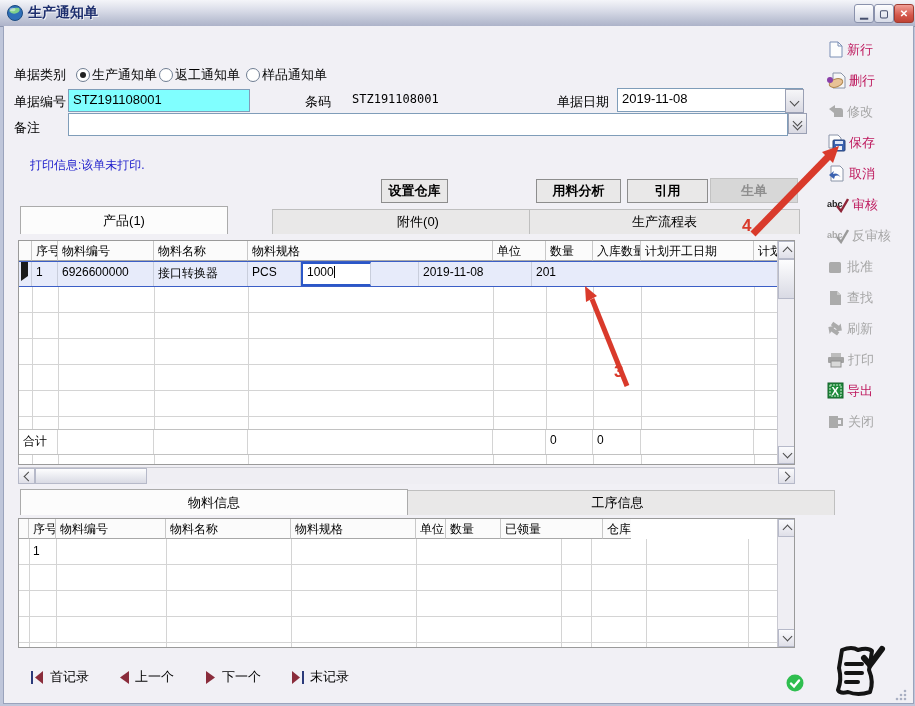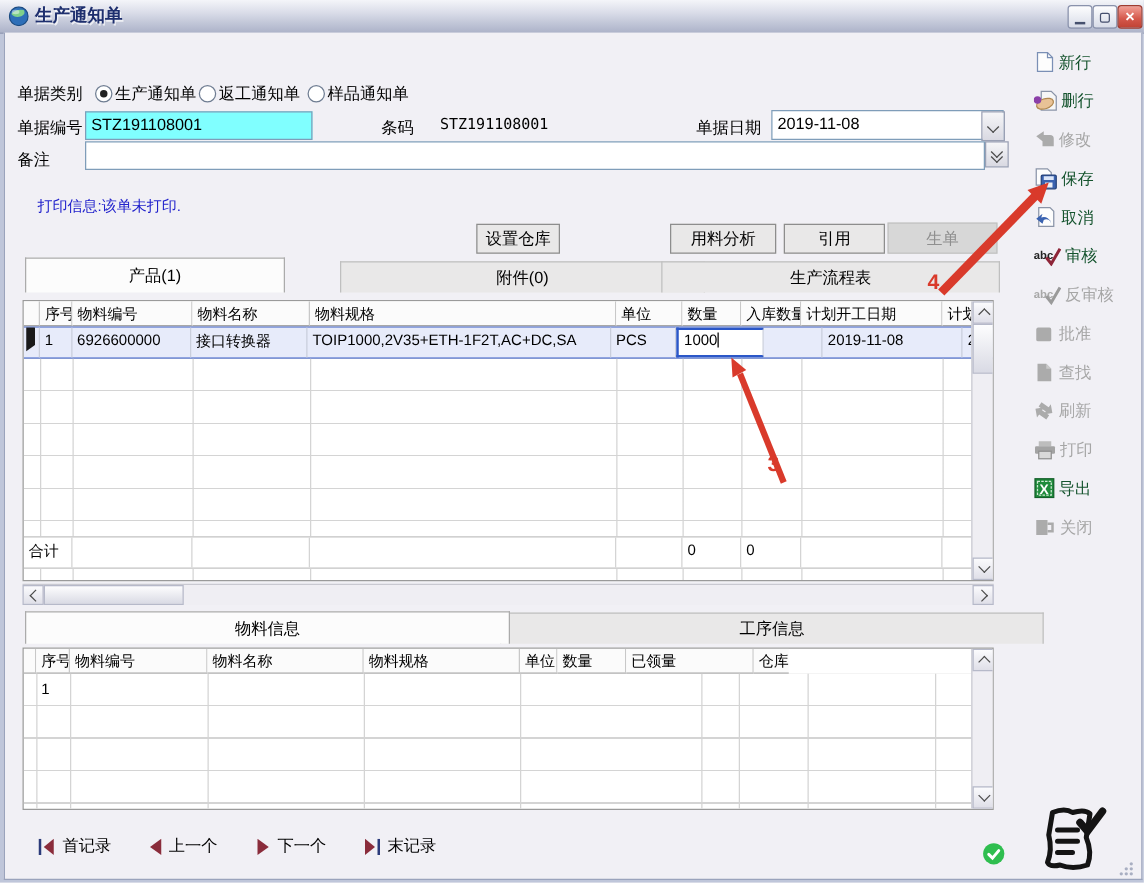--- a/index.html
+++ b/index.html
@@ -25,21 +25,21 @@
   .cyan{background:#80FFFF;}
   .chev{display:inline-block;width:6px;height:6px;border-right:1px solid #4A4A4A;border-bottom:1px solid #4A4A4A;}
   .chev.down{transform:rotate(45deg);}
   .chev.up{transform:rotate(225deg);}
   .chev.left{transform:rotate(135deg);}
   .chev.right{transform:rotate(-45deg);}
   .dropbtn{background:linear-gradient(180deg,#F6F6F8,#D9D9E2);border:1px solid #9AA0B4;
     display:flex;align-items:center;justify-content:center;}
   .info{color:#2222CC;font-size:12px;}
   .btn{background:#E9E8E8;border:1px solid #8D8D8D;font-size:13px;color:#000;
-    display:flex;align-items:center;justify-content:center;box-sizing:border-box;}
+    display:flex;align-items:center;justify-content:center;box-sizing:border-box;font-weight:bold;}
   .btn.disabled{background:#D7D7D7;border:1px solid #C2C2C2;color:#8F8F8F;}
   
   .tab{box-sizing:border-box;font-size:13px;display:flex;align-items:center;justify-content:center;}
   .tab.on{background:#FCFCFC;border:1px solid #ABABAB;border-bottom:none;z-index:3;}
   .tab.off{background:#E9E8E8;border:1px solid #BFBFBF;border-bottom:none;}
   
   .grid{background:#fff;border:1px solid #9A9A9A;box-sizing:border-box;overflow:hidden;}
   .grow{display:flex;box-sizing:border-box;}
   .gc{box-sizing:border-box;border-right:1px solid #D4D4D4;padding:3px 0 0 4px;font-size:12px;
     overflow:hidden;white-space:nowrap;}
@@ -67,21 +67,21 @@
   .qtyedit{background:#fff;border:2px solid #2B57C8;box-sizing:border-box;padding:1px 0 0 4px;font-size:12px;}
   .caret{display:inline-block;width:1px;height:12px;background:#000;vertical-align:-2px;}
   
   .sb{background:#EFEEF3;border-left:1px solid #C9C9D1;box-sizing:border-box;}
   .sb-h{background:#EFEEF3;border-top:1px solid #C9C9D1;box-sizing:border-box;}
   .sbbtn{background:linear-gradient(180deg,#FBFBFD,#DFDFE8);border:1px solid #B6B9C9;
     display:flex;align-items:center;justify-content:center;box-sizing:border-box;}
   .sbthumb{background:linear-gradient(180deg,#FDFDFE,#D9DAE4);border:1px solid #B6B9C9;box-sizing:border-box;}
   
   .side{left:827px;top:40px;display:flex;flex-direction:column;gap:12px;}
-  .sitem{display:flex;align-items:center;gap:3px;height:19px;font-size:13px;color:#14532d;cursor:default;}
+  .sitem{display:flex;align-items:center;gap:3px;height:19px;font-size:13px;color:#be185d;cursor:default;}
   .sitem.disabled{color:#A6A6A6;}
   
   .nav{display:flex;align-items:center;gap:5px;font-size:13px;font-family:Liberation Mono, monospace;}
   
   .annot{color:#D93A2B;font-size:17px;font-weight:bold;}
   svg{display:block;}
 </style>
 </head>
 <body>
 
@@ -149,21 +149,20 @@
     <div class="gc" style="width:47px">数量</div>
     <div class="gc" style="width:48px">入库数量</div>
     <div class="gc" style="width:113px">计划开工日期</div>
     <div class="gc" style="width:24px;border-right:none">计划</div>
   </div>
   <div class="grow rowsel" style="height:26px">
     <div class="gc" style="width:13px;padding:0"><span class="marker"></span></div>
     <div class="gc" style="width:26px">1</div>
     <div class="gc" style="width:96px">6926600000</div>
     <div class="gc" style="width:94px">接口转换器</div>
-    <div class="gc" style="width:245px">TOIP1000,2V35+ETH-1F2T,AC+DC,SA</div>
     <div class="gc" style="width:53px">PCS</div>
     <div class="gc qtyedit" style="width:70px"><span>1000</span><span class="caret"></span></div>
     <div class="gc" style="width:48px"></div>
     <div class="gc" style="width:113px">2019-11-08</div>
     <div class="gc" style="width:24px;border-right:none">201</div>
   </div>
   <div class="glines-u" style="height:142px"></div>
   <div class="grow" style="height:26px;border-top:1px solid #C2C2C2;border-bottom:1px solid #C2C2C2">
     <div class="gc" style="width:39px">合计</div>
     <div class="gc" style="width:96px"></div>

